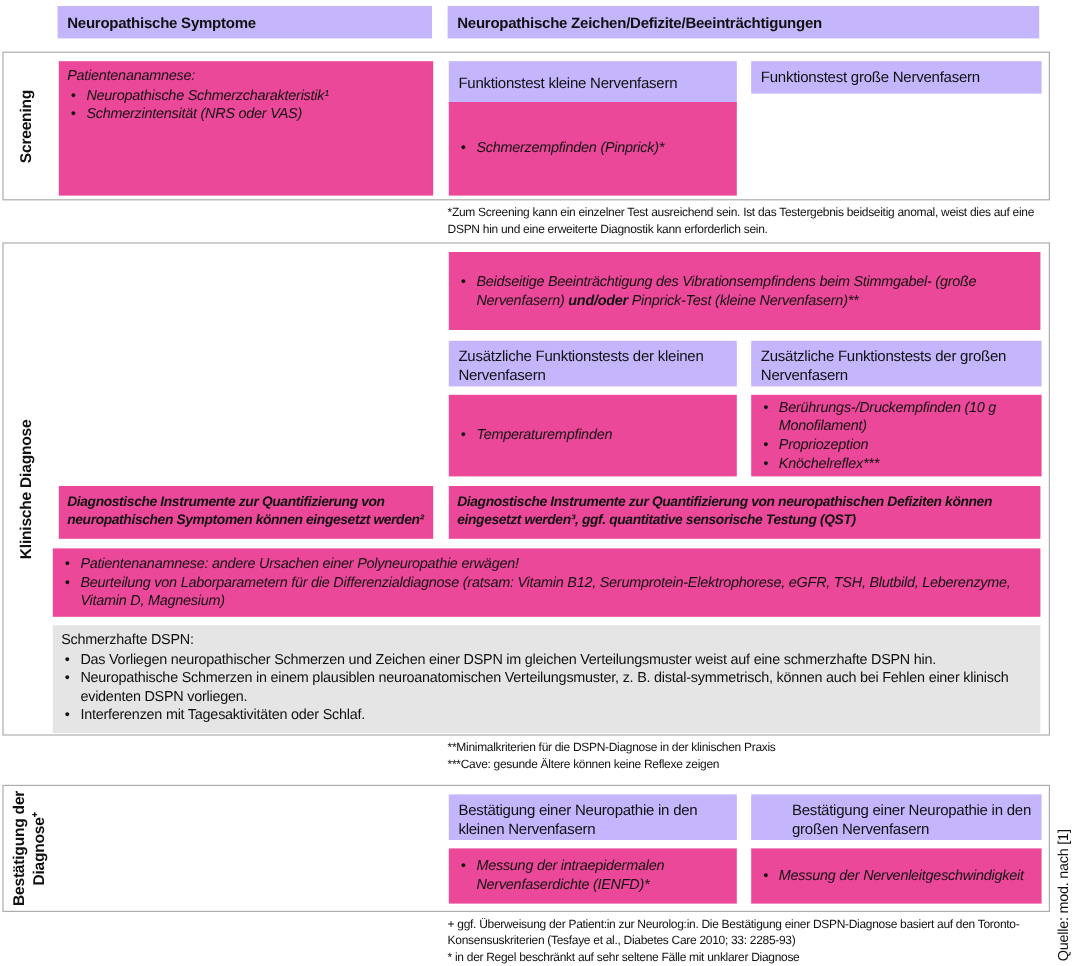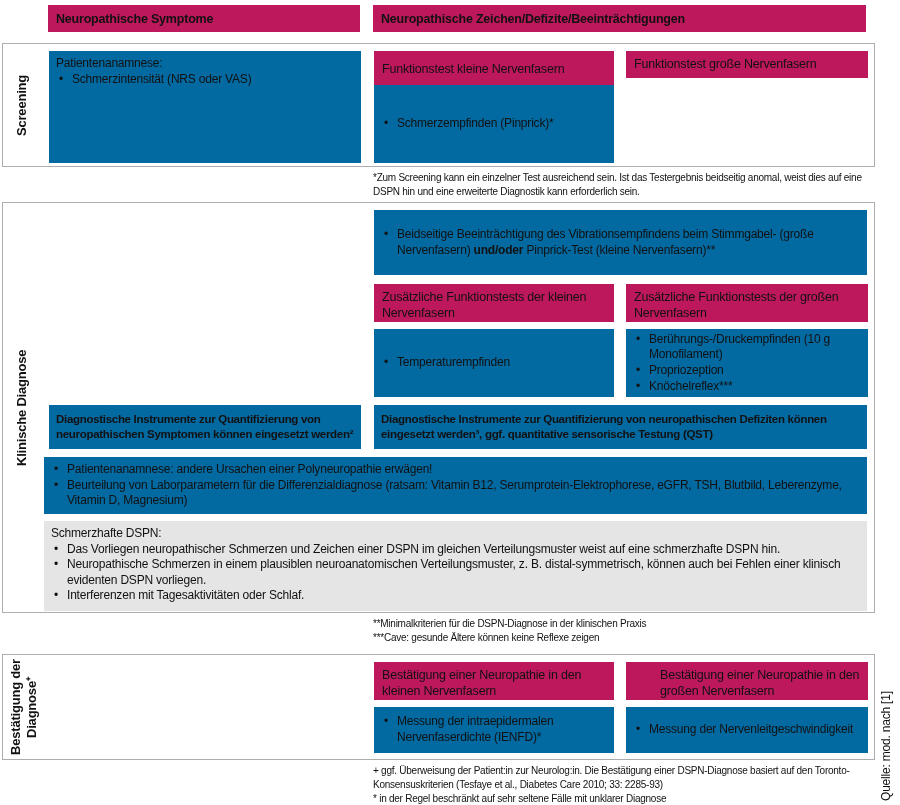--- a/index.html
+++ b/index.html
@@ -2,22 +2,22 @@
 <html><head>
 <meta charset="utf-8">
 <style>
   html,body{margin:0;padding:0;background:#fff;}
   *{box-sizing:border-box;}
   .canvas{
     position:relative;width:900px;height:805px;background:#fff;
     font-family:"Liberation Sans",sans-serif;color:#111;overflow:hidden;
   }
   .abs{position:absolute;}
-  .blue{background:#be185d;}
-  .green{background:#0369a1;}
+  .blue{background:#c4b5fd;}
+  .green{background:#ec4899;font-style:italic;}
   .graybox{background:#e5e5e5;}
   .section{position:absolute;border:1px solid #adadad;background:#fff;}
   .hdr{
     font-weight:bold;font-size:12.5px;letter-spacing:-0.2px;
     display:flex;align-items:center;padding:0 8px;
   }
   .cellhdr{
     font-size:12.5px;letter-spacing:-0.2px;line-height:1.3;
     padding:5px 8px;
   }
@@ -52,20 +52,23 @@
 <div class="canvas">
 
   <div class="abs blue hdr" style="left:48px;top:5px;width:312px;height:27px;">Neuropathische Symptome</div>
   <div class="abs blue hdr" style="left:373px;top:5px;width:493px;height:27px;">Neuropathische Zeichen/Defizite/Beeinträchtigungen</div>
 
   <div class="section" style="left:2px;top:43px;width:873px;height:124px;">
     <div class="vlabel" style="left:11px;">Screening</div>
 
     <div class="abs green cell" style="left:46px;top:7px;width:312px;height:112px;">
       <div>Patientenanamnese:</div>
+      <div class="bi">
+        <span>Neuropathische Schmerzcharakteristik¹</span>
+        </div>
       <div class="bi">
         <span>Schmerzintensität (NRS oder VAS)</span>
         </div>
     </div>
 
     <div class="abs blue cellhdr c1" style="left:371px;top:7px;width:240px;height:37px;">Funktionstest kleine Nervenfasern</div>
     <div class="abs green cell vc" style="left:371px;top:41px;width:240px;height:78px;">
       <div class="bi">
         <span>Schmerzempfinden (Pinprick)*</span>
         </div>

